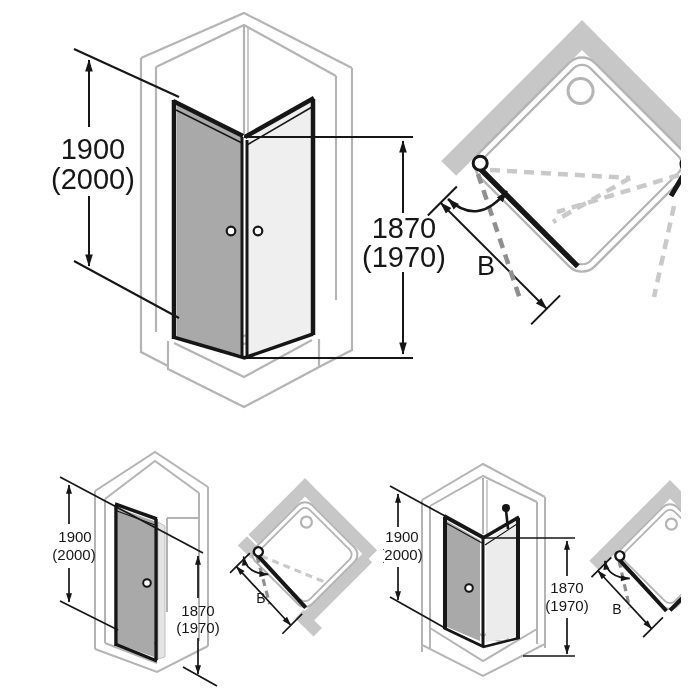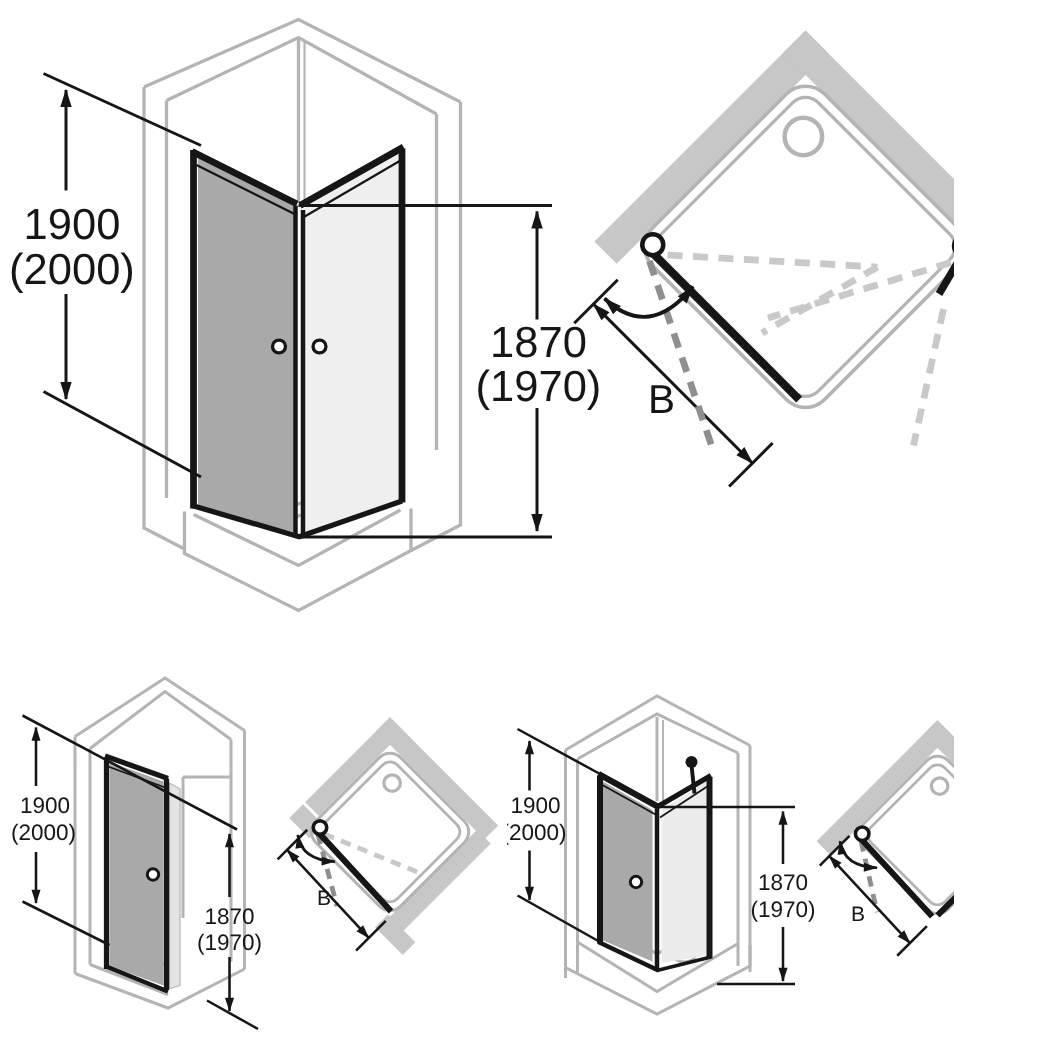--- a/index.html
+++ b/index.html
@@ -1,16 +1,16 @@
 <!DOCTYPE html>
 <html><head>
 <meta charset="utf-8">
 <style>
   html,body{margin:0;padding:0;background:#ffffff;}
-  .sheet{position:relative;width:636px;height:700px;background:#ffffff;overflow:hidden;}
+  .sheet{position:relative;width:636px;height:700px;background:#ffffff;overflow:hidden;margin-left:45px;}
   .sheet svg{position:absolute;display:block;}
   .lbl{font-family:"Liberation Sans","DejaVu Sans",sans-serif;fill:#161616;}
   .t29{font-size:29px;} .t27{font-size:27px;} .t15{font-size:15px;} .t14{font-size:14px;}
   .blk{stroke:#161616;fill:none;}
   .gry{stroke:#b4b4b4;fill:none;}
   .dim{stroke:#161616;stroke-width:2;fill:none;}
   .dims{stroke:#161616;stroke-width:1.7;fill:none;}
 </style>
 </head>
 <body>

